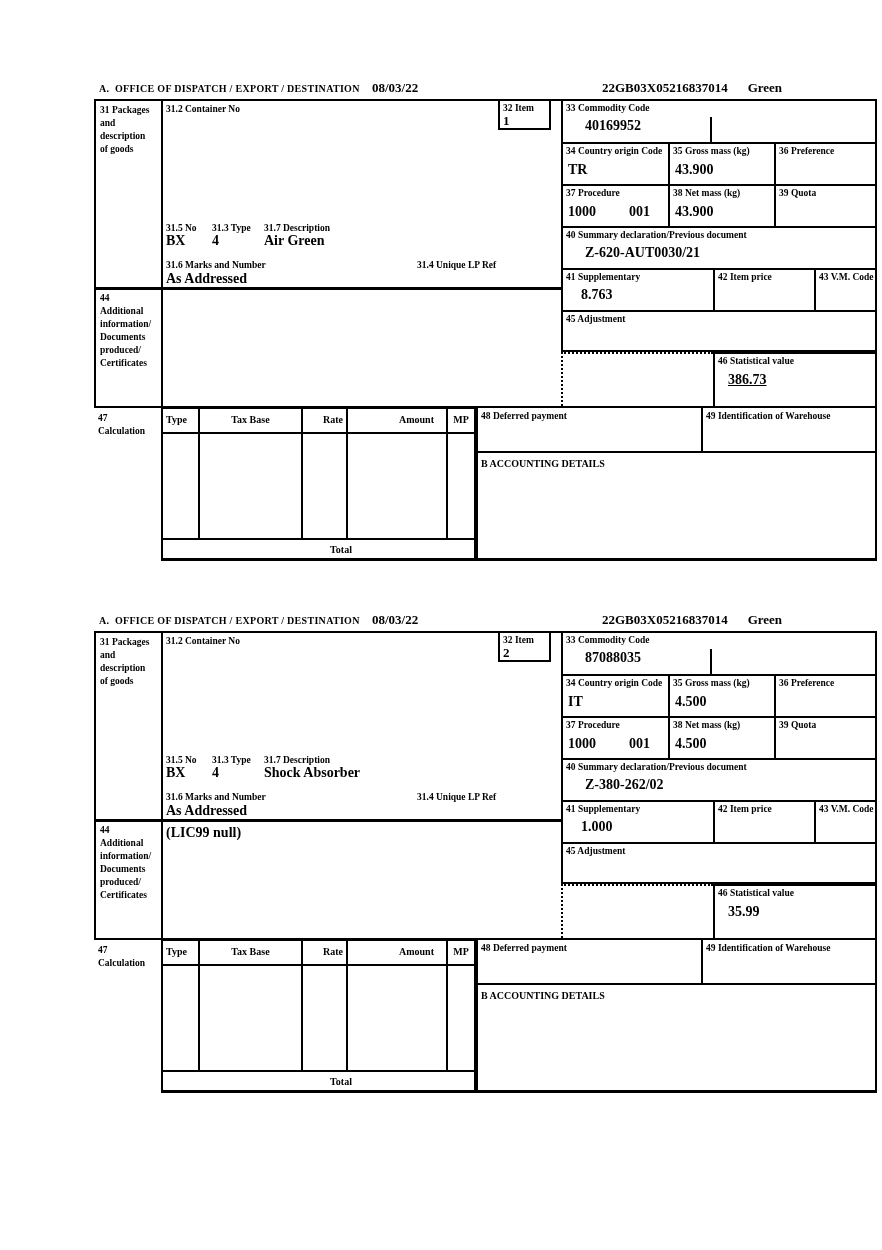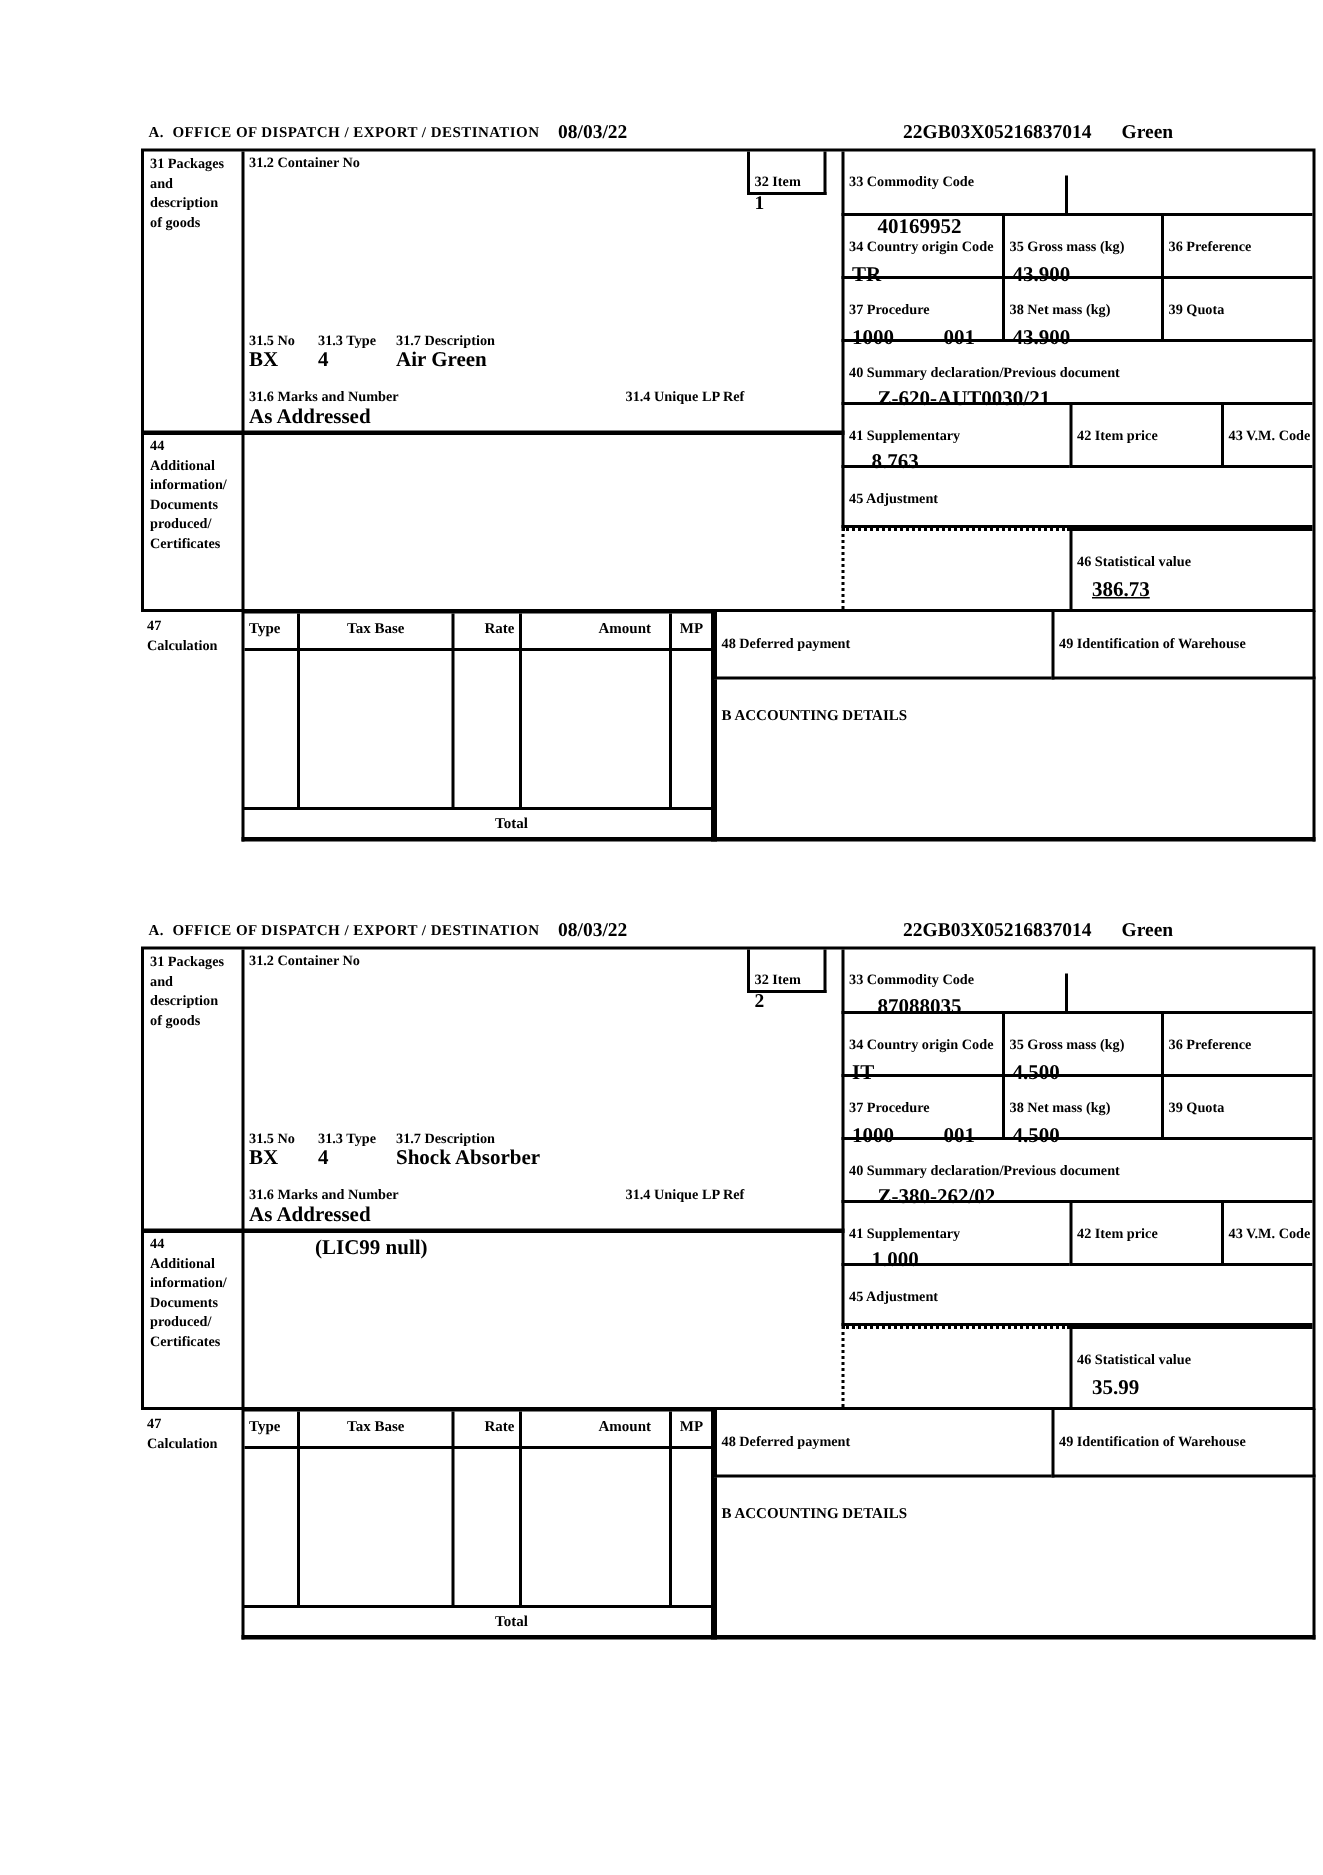--- a/index.html
+++ b/index.html
@@ -7,21 +7,21 @@
         font-family:"Liberation Serif","DejaVu Serif",serif;color:#000;font-weight:bold;}
   .section{position:absolute;left:94px;width:783px;height:484px;padding-left:40px;}
   .abs{position:absolute;box-sizing:border-box;}
   .lbl{font-size:9.5px;line-height:11px;white-space:nowrap;}
   .lblml{font-size:9.5px;line-height:13px;white-space:pre-line;}
   .val{font-size:14px;line-height:15px;white-space:nowrap;}
   .hdrtxt{font-size:13px;line-height:15px;white-space:nowrap;}
   .officettl{font-size:10px;letter-spacing:.3px;white-space:pre;}
   .mainbox{left:0;top:19px;width:783px;height:309px;border:2px solid #000;}
   .blk{background:#000;}
-  .boxlbl{padding:2px 0 0 3px;margin-top:14px;}
+  .boxlbl{padding:2px 0 0 3px;}
   .cellhdr{font-size:10px;line-height:12px;}
   .dottop{border-top:2px dotted #000;}
   .dotleft{border-left:2px dotted #000;}
 </style>
 </head>
 <body>
 
 <div id="page">
 
   <div class="section" style="top:80px;">
@@ -62,21 +62,21 @@
 
       <div class="abs lbl" style="left:70px;top:159px;">31.6 Marks and Number</div>
       <div class="abs lbl" style="left:321px;top:159px;">31.4 Unique LP Ref</div>
       <div class="abs val" style="left:70px;top:170px;">As Addressed</div>
 
       <div class="abs val" style="left:70px;top:192px;"></div>
 
       <div class="abs" style="left:465px;top:0;width:314px;height:305px;">
         <div class="abs" style="left:0;top:0;width:314px;height:43px;border-left:2px solid #000;border-bottom:2px solid #000;">
           <div class="lbl boxlbl">33 Commodity Code</div>
-          <div class="val" style="margin:16px 0 0 22px;">40169952</div>
+          <div class="val" style="margin:4px 0 0 22px;">40169952</div>
           <div class="abs blk" style="left:147px;top:16px;width:2px;height:25px;"></div>
         </div>
         <div class="abs" style="left:0;top:43px;width:107px;height:42px;border-left:2px solid #000;border-bottom:2px solid #000;">
           <div class="lbl boxlbl">34 Country origin Code</div>
           <div class="val" style="margin:5px 0 0 5px;">TR</div>
         </div>
         <div class="abs" style="left:107px;top:43px;width:106px;height:42px;border-left:2px solid #000;border-bottom:2px solid #000;">
           <div class="lbl boxlbl">35 Gross mass (kg)</div>
           <div class="val" style="margin:5px 0 0 5px;">43.900</div>
         </div>
@@ -178,21 +178,21 @@
       <div class="abs lbl" style="left:116px;top:122px;">31.3 Type</div>
       <div class="abs lbl" style="left:168px;top:122px;">31.7 Description</div>
       <div class="abs val" style="left:70px;top:132px;">BX</div>
       <div class="abs val" style="left:116px;top:132px;">4</div>
       <div class="abs val" style="left:168px;top:132px;">Shock Absorber</div>
 
       <div class="abs lbl" style="left:70px;top:159px;">31.6 Marks and Number</div>
       <div class="abs lbl" style="left:321px;top:159px;">31.4 Unique LP Ref</div>
       <div class="abs val" style="left:70px;top:170px;">As Addressed</div>
 
-      <div class="abs val" style="left:70px;top:192px;margin-left:44px;">(LIC99 null)</div>
+      <div class="abs val" style="left:70px;top:192px;">(LIC99 null)</div>
 
       <div class="abs" style="left:465px;top:0;width:314px;height:305px;">
         <div class="abs" style="left:0;top:0;width:314px;height:43px;border-left:2px solid #000;border-bottom:2px solid #000;">
           <div class="lbl boxlbl">33 Commodity Code</div>
           <div class="val" style="margin:4px 0 0 22px;">87088035</div>
           <div class="abs blk" style="left:147px;top:16px;width:2px;height:25px;"></div>
         </div>
         <div class="abs" style="left:0;top:43px;width:107px;height:42px;border-left:2px solid #000;border-bottom:2px solid #000;">
           <div class="lbl boxlbl">34 Country origin Code</div>
           <div class="val" style="margin:5px 0 0 5px;">IT</div>

